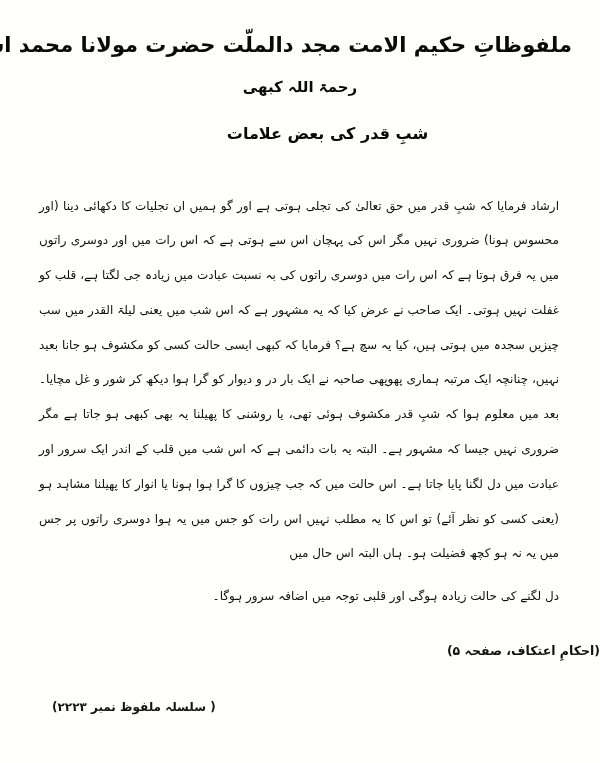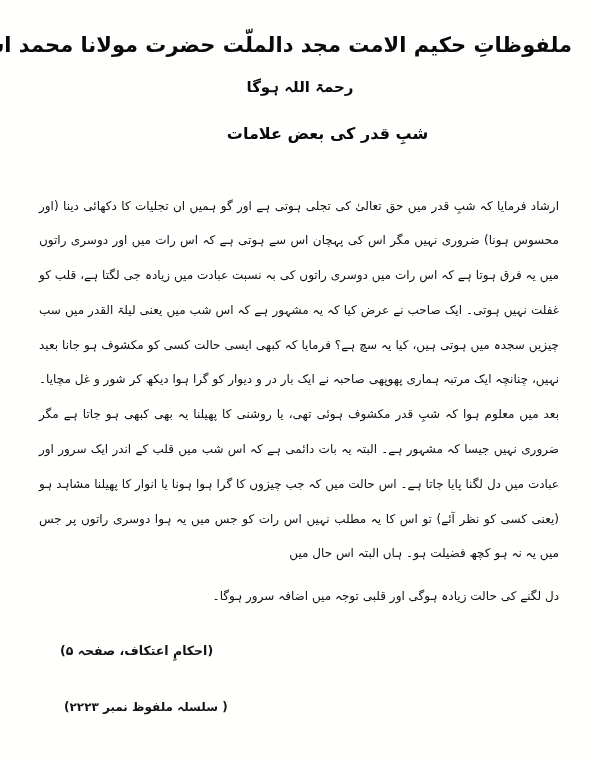--- a/index.html
+++ b/index.html
@@ -81,53 +81,53 @@
     word-spacing: 0px;
     margin: 8px;
   }
   .body-para.last-line {
     text-align: right;
   }
 
   
   .citation-center {
     margin-top: 26px;
-    text-align: left;
+    text-align: right;
     padding-left: 60px;
     direction: rtl;
     unicode-bidi: isolate;
   }
   .citation-center-text {
     font-size: 12.5px;
     font-weight: 600;
     color: #121212;
     display: inline-block;
   }
   .citation-bottom {
     position: absolute;
-    left: 64px;
+    left: 52px;
     top: 696px;
     direction: rtl;
     unicode-bidi: isolate;
   }
   .citation-bottom-text {
     font-size: 12px;
     font-weight: 600;
     color: #141414;
     white-space: nowrap;
   }
 </style>
 </head>
 <body>
 
 <div class="page">
 
   <div class="header">
     <div class="title-main">ملفوظاتِ حکیم الامت مجد دالملّت حضرت مولانا محمد اشرف علی تھانوی</div>
-    <div class="title-sub">رحمۃ اللہ ہوگا</div>
+    <div class="title-sub">رحمۃ اللہ کبھی</div>
   </div>
 
   <div class="section-heading">
     <span class="section-heading-text">شبِ قدر کی بعض علامات</span>
   </div>
 
   <div class="body-block">
     <p class="body-para">ارشاد فرمایا کہ شبِ قدر میں حق تعالیٰ کی تجلی ہوتی ہے اور گو ہمیں ان تجلیات کا دکھائی دینا (اور محسوس ہونا) ضروری نہیں مگر اس کی پہچان اس سے ہوتی ہے کہ اس رات میں اور دوسری راتوں میں یہ فرق ہوتا ہے کہ اس رات میں دوسری راتوں کی بہ نسبت عبادت میں زیادہ جی لگتا ہے، قلب کو غفلت نہیں ہوتی۔ ایک صاحب نے عرض کیا کہ یہ مشہور ہے کہ اس شب میں یعنی لیلۃ القدر میں سب چیزیں سجدہ میں ہوتی ہیں، کیا یہ سچ ہے؟ فرمایا کہ کبھی ایسی حالت کسی کو مکشوف ہو جانا بعید نہیں، چنانچہ ایک مرتبہ ہماری پھوپھی صاحبہ نے ایک بار در و دیوار کو گرا ہوا دیکھ کر شور و غل مچایا۔ بعد میں معلوم ہوا کہ شبِ قدر مکشوف ہوئی تھی، یا روشنی کا پھیلنا یہ بھی کبھی ہو جاتا ہے مگر ضروری نہیں جیسا کہ مشہور ہے۔ البتہ یہ بات دائمی ہے کہ اس شب میں قلب کے اندر ایک سرور اور عبادت میں دل لگنا پایا جاتا ہے۔ اس حالت میں کہ جب چیزوں کا گرا ہوا ہونا یا انوار کا پھیلنا مشاہد ہو (یعنی کسی کو نظر آئے) تو اس کا یہ مطلب نہیں اس رات کو جس میں یہ ہوا دوسری راتوں پر جس میں یہ نہ ہو کچھ فضیلت ہو۔ ہاں البتہ اس حال میں</p>
     <p class="body-para last-line">دل لگنے کی حالت زیادہ ہوگی اور قلبی توجہ میں اضافہ سرور ہوگا۔</p>
   </div>

